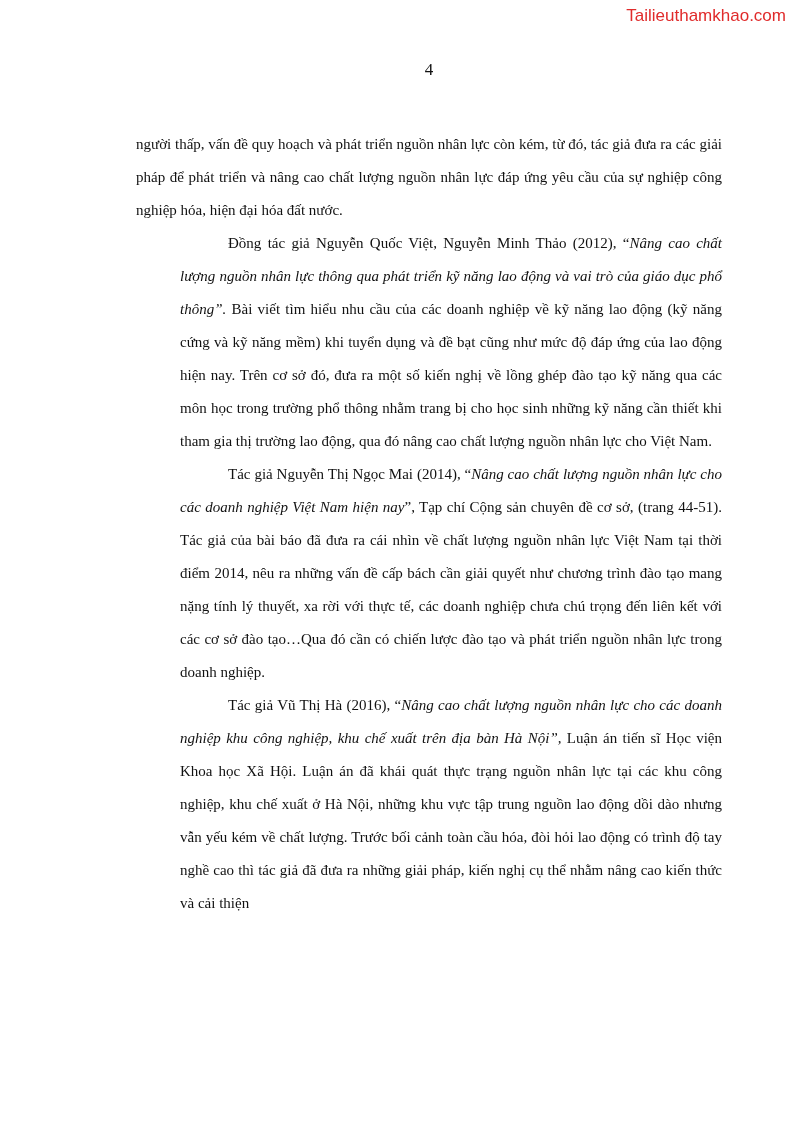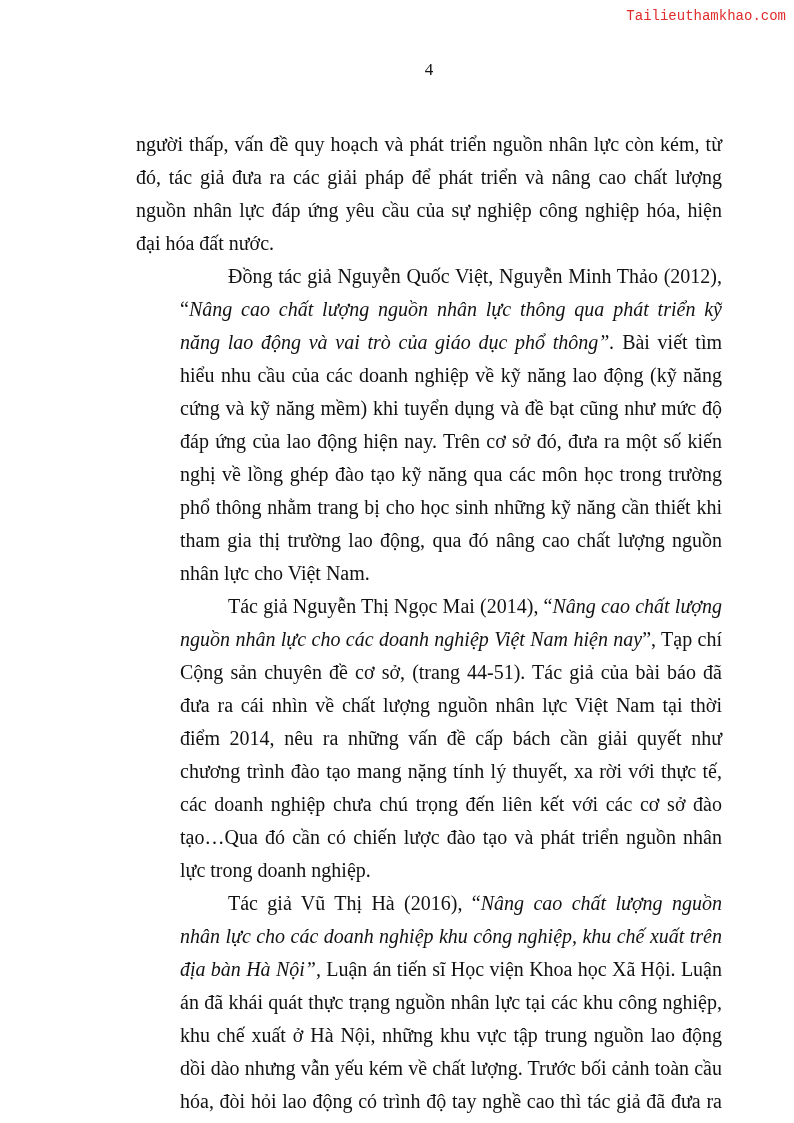--- a/index.html
+++ b/index.html
@@ -13,39 +13,39 @@
     height: 1123px;
     background: #ffffff;
     overflow: hidden;
     font-family: "Liberation Serif", "DejaVu Serif", serif;
     color: #111111;
   }
   .watermark {
     position: absolute;
     top: 8px;
     right: 8px;
-    font-family: Liberation Mono, monospace;
-    font-size: 14px;
+    font-family: Liberation Sans, sans-serif;
+    font-size: 17px;
     line-height: 16px;
   }
   .content {
     position: absolute;
     top: 60px;
     left: 136px;
     width: 586px;
   }
   .page-number {
     text-align: center;
     font-size: 17px;
     line-height: 20px;
     margin-bottom: 48px;
   }
   .doc-body p.para {
     margin: 0;
-    font-size: 20px;
+    font-size: 15px;
     line-height: 33px;
     text-align: justify;
     text-justify: inter-word;
   }
   .doc-body p.para.indent {
     text-indent: 48px;
     margin-left: 44px;
   }
   .doc-body span.italic {
     font-style: italic;

